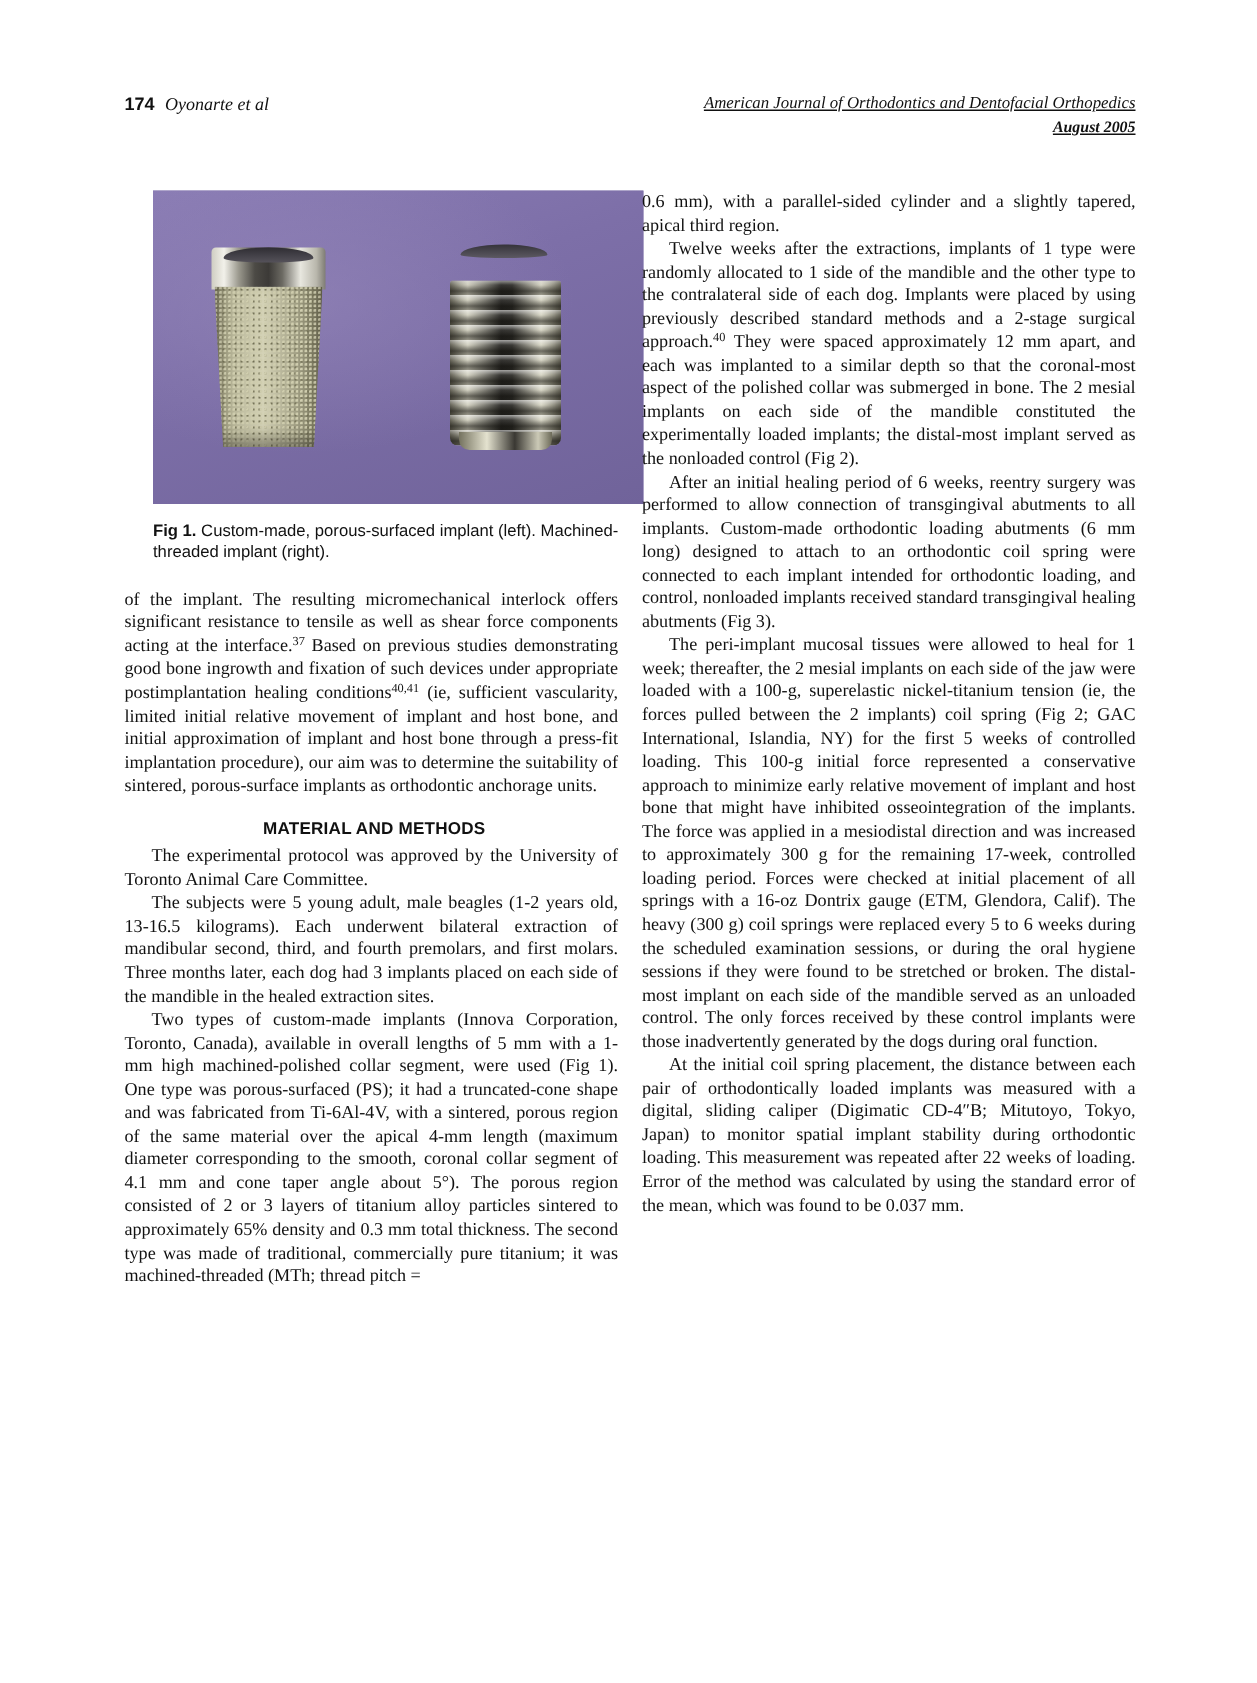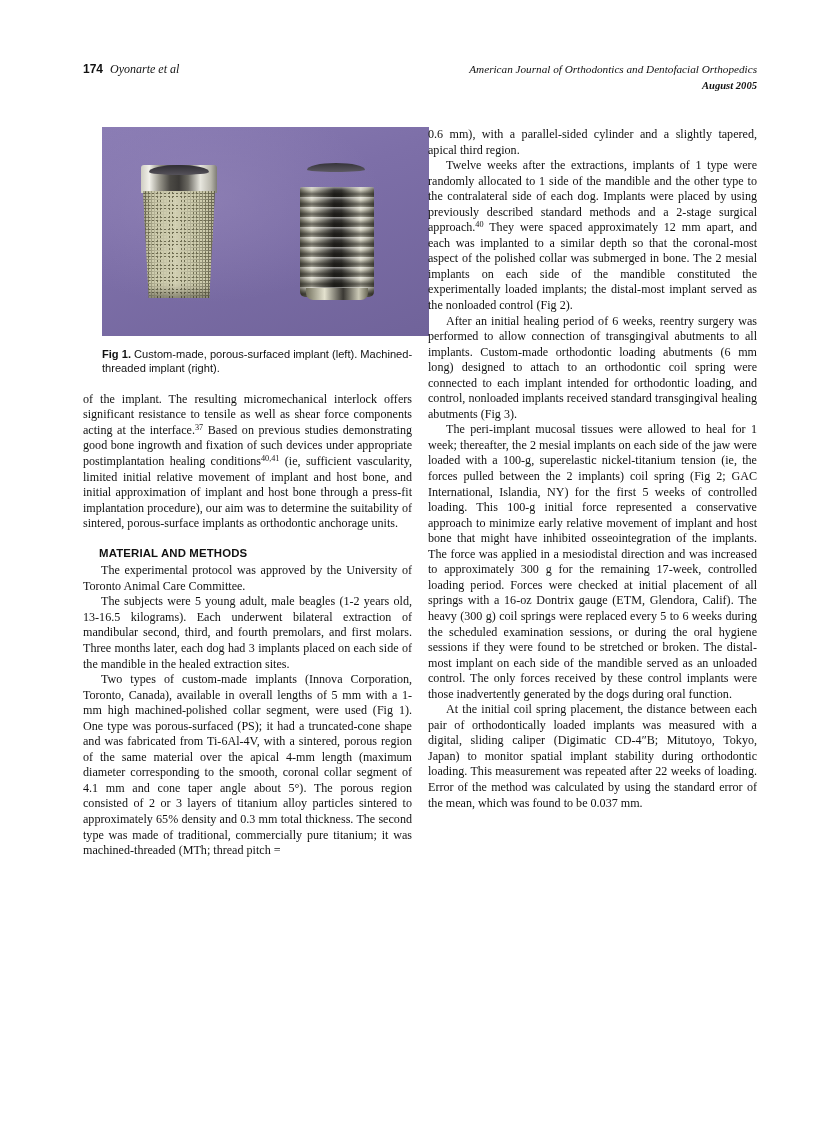--- a/index.html
+++ b/index.html
@@ -51,20 +51,21 @@
     font-style: italic;
     font-size: 12px;
     text-align: center;
   }
   .rh-right {
     text-align: right;
     font-style: italic;
     font-size: 11.2px;
     line-height: 15.5px;
     white-space: nowrap;
+    text-decoration: underline;
   }
   .rh-right .rh-date {
     display: block;
     font-size: 10.6px;
     font-weight: bold;
     font-style: italic;
   }
 
   
   .col {
@@ -84,22 +85,22 @@
     margin: 0;
     text-indent: 18px;
   }
   .col p.noindent { text-indent: 0; }
 
   h2.section-head {
     font-family: "Liberation Sans", "DejaVu Sans", sans-serif;
     font-size: 11.4px;
     font-weight: bold;
     letter-spacing: 0.15px;
-    margin: 14px 0 2px 16px;
-    text-align: left;
+    margin: 14px 0 2px 4px;
+    text-align: center;
   }
 
   sup {
     font-size: 8.2px;
     vertical-align: 4px;
     line-height: 0;
   }
 
   
   .figure-block {

